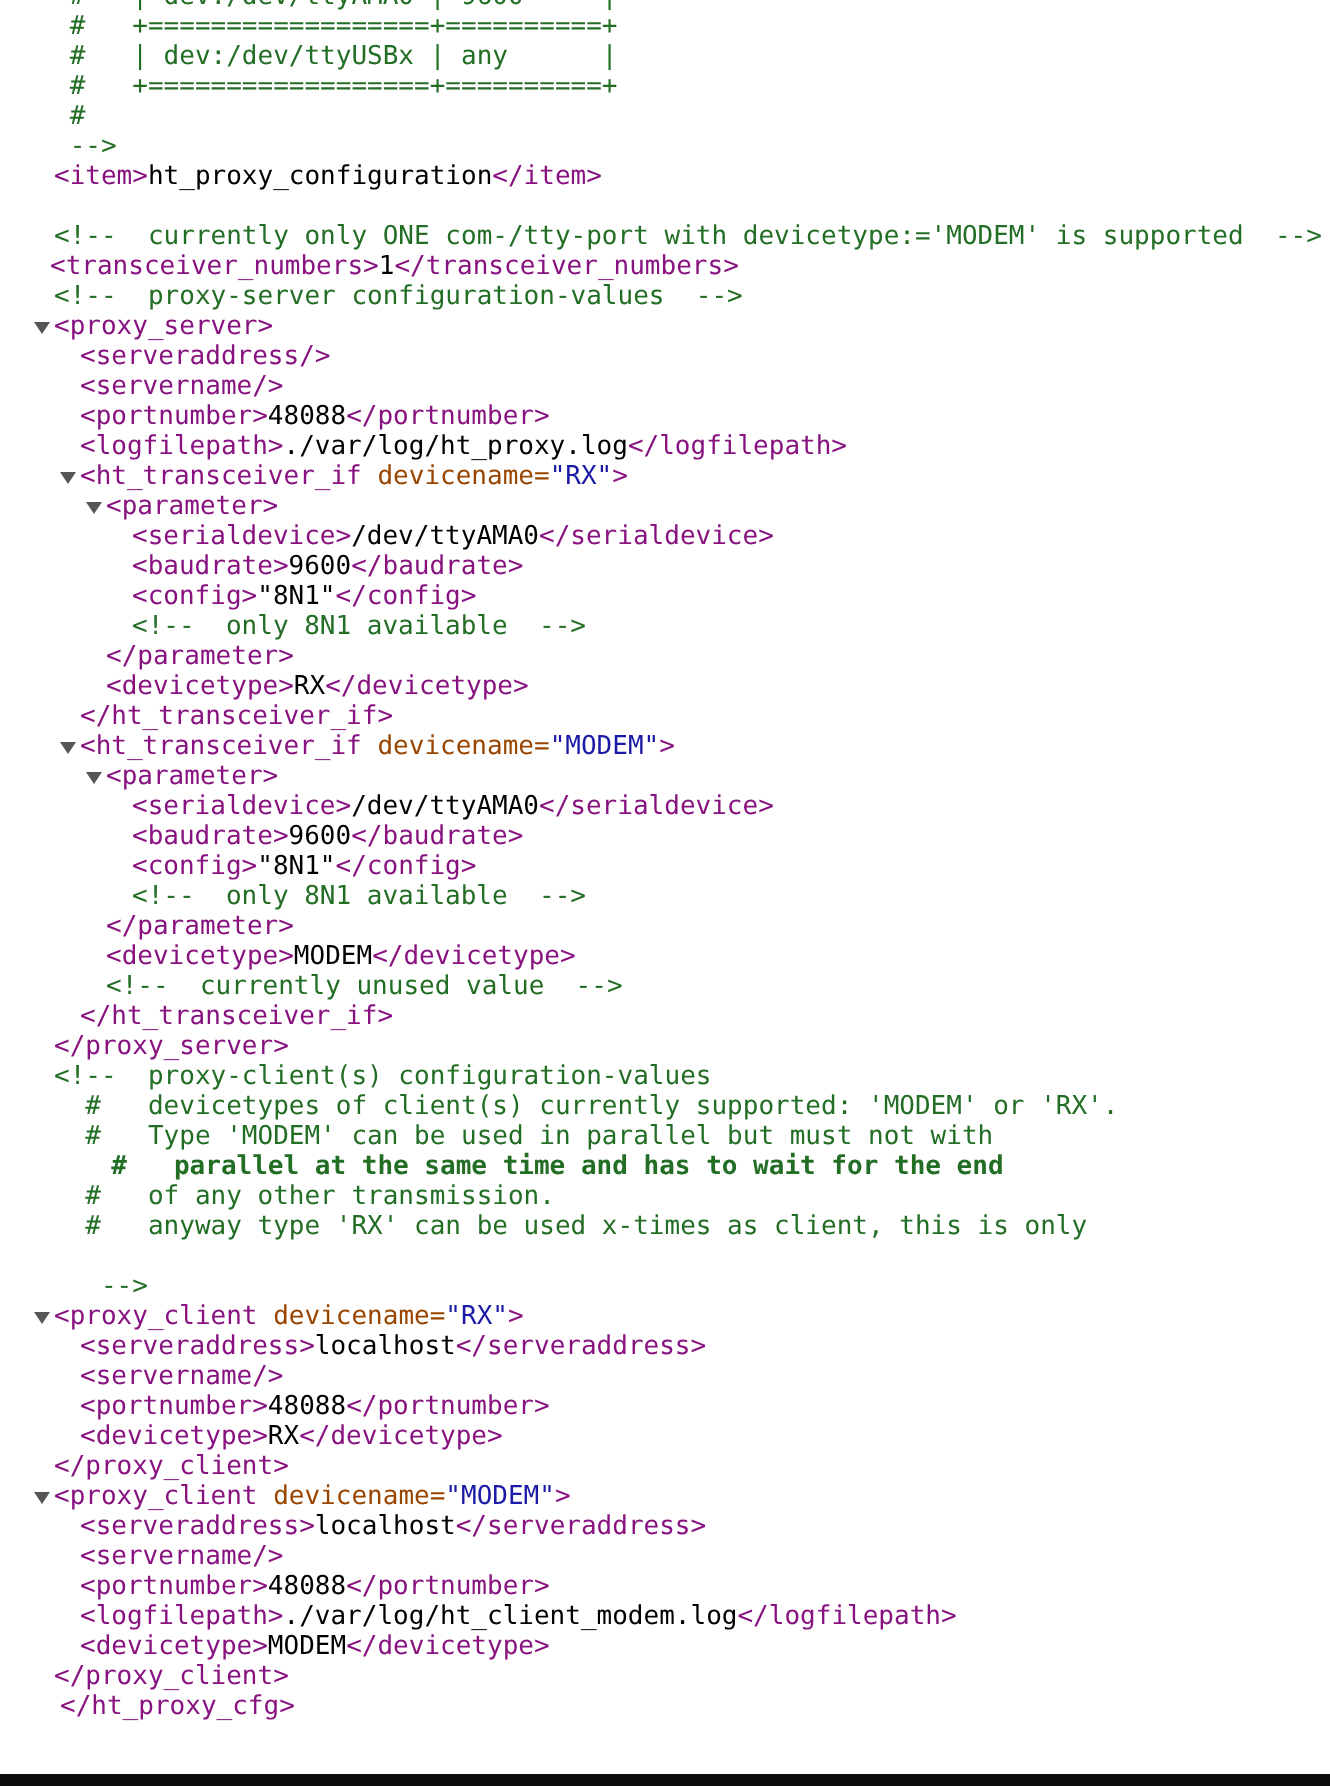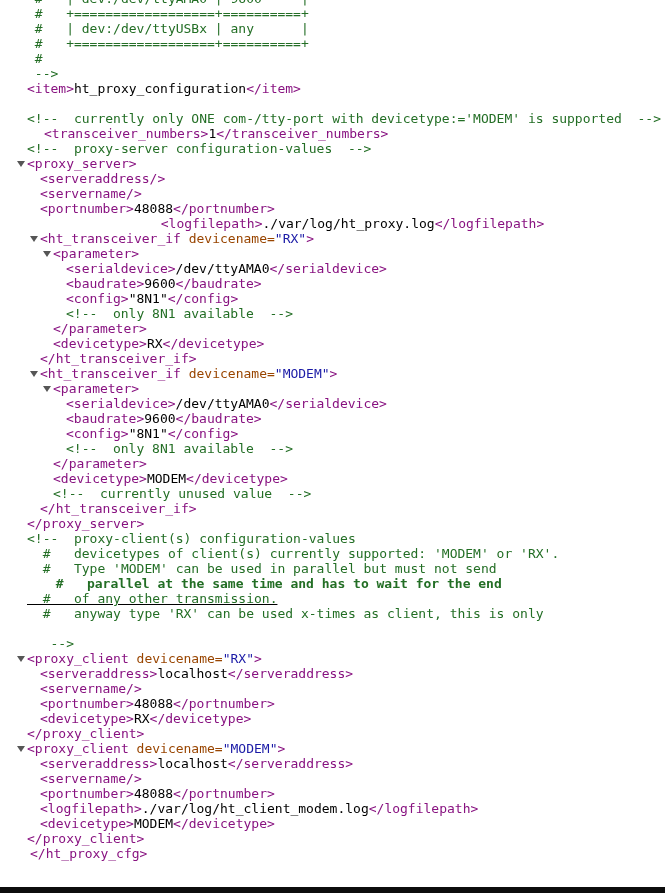--- a/index.html
+++ b/index.html
@@ -59,27 +59,27 @@
   <div class="xml-tree">
       <div class="line" style="padding-left: 17px;"><span class="arrow"></span><span class="seg-comment"> #   | dev:/dev/ttyAMA0 | 9600     |</span></div>
       <div class="line" style="padding-left: 17px;"><span class="arrow"></span><span class="seg-comment"> #   +==================+==========+</span></div>
       <div class="line" style="padding-left: 17px;"><span class="arrow"></span><span class="seg-comment"> #   | dev:/dev/ttyUSBx | any      |</span></div>
       <div class="line" style="padding-left: 17px;"><span class="arrow"></span><span class="seg-comment"> #   +==================+==========+</span></div>
       <div class="line" style="padding-left: 17px;"><span class="arrow"></span><span class="seg-comment"> #</span></div>
       <div class="line" style="padding-left: 17px;"><span class="arrow"></span><span class="seg-comment"> --&gt;</span></div>
       <div class="line" style="padding-left: 17px;"><span class="arrow"></span><span class="seg-tag">&lt;item&gt;</span><span class="seg-text">ht_proxy_configuration</span><span class="seg-tag">&lt;/item&gt;</span></div>
       <div class="line" style="padding-left: 17px;"><span class="arrow"></span></div>
       <div class="line" style="padding-left: 17px;"><span class="arrow"></span><span class="seg-comment">&lt;!--  currently only ONE com-/tty-port with devicetype:='MODEM' is supported  --&gt;</span></div>
-      <div class="line" style="padding-left: 34px;"><span class="arrow"></span><span class="seg-tag">&lt;transceiver_numbers&gt;</span><span class="seg-text">1</span><span class="seg-tag">&lt;/transceiver_numbers&gt;</span></div>
+      <div class="line" style="padding-left: 15px;"><span class="arrow"></span><span class="seg-tag">&lt;transceiver_numbers&gt;</span><span class="seg-text">1</span><span class="seg-tag">&lt;/transceiver_numbers&gt;</span></div>
       <div class="line" style="padding-left: 17px;"><span class="arrow"></span><span class="seg-comment">&lt;!--  proxy-server configuration-values  --&gt;</span></div>
       <div class="line" style="padding-left: 17px;"><span class="arrow has-arrow"></span><span class="seg-tag">&lt;proxy_server&gt;</span></div>
       <div class="line" style="padding-left: 30px;"><span class="arrow"></span><span class="seg-tag">&lt;serveraddress/&gt;</span></div>
       <div class="line" style="padding-left: 30px;"><span class="arrow"></span><span class="seg-tag">&lt;servername/&gt;</span></div>
       <div class="line" style="padding-left: 30px;"><span class="arrow"></span><span class="seg-tag">&lt;portnumber&gt;</span><span class="seg-text">48088</span><span class="seg-tag">&lt;/portnumber&gt;</span></div>
-      <div class="line" style="padding-left: 30px; text-align: center;"><span class="arrow"></span><span class="seg-tag">&lt;logfilepath&gt;</span><span class="seg-text">./var/log/ht_proxy.log</span><span class="seg-tag">&lt;/logfilepath&gt;</span></div>
+      <div class="line" style="padding-left: 30px;"><span class="arrow"></span><span class="seg-tag">&lt;logfilepath&gt;</span><span class="seg-text">./var/log/ht_proxy.log</span><span class="seg-tag">&lt;/logfilepath&gt;</span></div>
       <div class="line" style="padding-left: 30px;"><span class="arrow has-arrow"></span><span class="seg-tag">&lt;ht_transceiver_if </span><span class="seg-attr">devicename=</span><span class="seg-value">"RX"</span><span class="seg-tag">&gt;</span></div>
       <div class="line" style="padding-left: 43px;"><span class="arrow has-arrow"></span><span class="seg-tag">&lt;parameter&gt;</span></div>
       <div class="line" style="padding-left: 56px;"><span class="arrow"></span><span class="seg-tag">&lt;serialdevice&gt;</span><span class="seg-text">/dev/ttyAMA0</span><span class="seg-tag">&lt;/serialdevice&gt;</span></div>
       <div class="line" style="padding-left: 56px;"><span class="arrow"></span><span class="seg-tag">&lt;baudrate&gt;</span><span class="seg-text">9600</span><span class="seg-tag">&lt;/baudrate&gt;</span></div>
       <div class="line" style="padding-left: 56px;"><span class="arrow"></span><span class="seg-tag">&lt;config&gt;</span><span class="seg-text">"8N1"</span><span class="seg-tag">&lt;/config&gt;</span></div>
       <div class="line" style="padding-left: 56px;"><span class="arrow"></span><span class="seg-comment">&lt;!--  only 8N1 available  --&gt;</span></div>
       <div class="line" style="padding-left: 43px;"><span class="arrow"></span><span class="seg-tag">&lt;/parameter&gt;</span></div>
       <div class="line" style="padding-left: 43px;"><span class="arrow"></span><span class="seg-tag">&lt;devicetype&gt;</span><span class="seg-text">RX</span><span class="seg-tag">&lt;/devicetype&gt;</span></div>
       <div class="line" style="padding-left: 30px;"><span class="arrow"></span><span class="seg-tag">&lt;/ht_transceiver_if&gt;</span></div>
       <div class="line" style="padding-left: 30px;"><span class="arrow has-arrow"></span><span class="seg-tag">&lt;ht_transceiver_if </span><span class="seg-attr">devicename=</span><span class="seg-value">"MODEM"</span><span class="seg-tag">&gt;</span></div>
@@ -88,23 +88,23 @@
       <div class="line" style="padding-left: 56px;"><span class="arrow"></span><span class="seg-tag">&lt;baudrate&gt;</span><span class="seg-text">9600</span><span class="seg-tag">&lt;/baudrate&gt;</span></div>
       <div class="line" style="padding-left: 56px;"><span class="arrow"></span><span class="seg-tag">&lt;config&gt;</span><span class="seg-text">"8N1"</span><span class="seg-tag">&lt;/config&gt;</span></div>
       <div class="line" style="padding-left: 56px;"><span class="arrow"></span><span class="seg-comment">&lt;!--  only 8N1 available  --&gt;</span></div>
       <div class="line" style="padding-left: 43px;"><span class="arrow"></span><span class="seg-tag">&lt;/parameter&gt;</span></div>
       <div class="line" style="padding-left: 43px;"><span class="arrow"></span><span class="seg-tag">&lt;devicetype&gt;</span><span class="seg-text">MODEM</span><span class="seg-tag">&lt;/devicetype&gt;</span></div>
       <div class="line" style="padding-left: 43px;"><span class="arrow"></span><span class="seg-comment">&lt;!--  currently unused value  --&gt;</span></div>
       <div class="line" style="padding-left: 30px;"><span class="arrow"></span><span class="seg-tag">&lt;/ht_transceiver_if&gt;</span></div>
       <div class="line" style="padding-left: 17px;"><span class="arrow"></span><span class="seg-tag">&lt;/proxy_server&gt;</span></div>
       <div class="line" style="padding-left: 17px;"><span class="arrow"></span><span class="seg-comment">&lt;!--  proxy-client(s) configuration-values</span></div>
       <div class="line" style="padding-left: 17px;"><span class="arrow"></span><span class="seg-comment">  #   devicetypes of client(s) currently supported: 'MODEM' or 'RX'.</span></div>
-      <div class="line" style="padding-left: 17px;"><span class="arrow"></span><span class="seg-comment">  #   Type 'MODEM' can be used in parallel but must not send</span></div>
+      <div class="line" style="padding-left: 17px;"><span class="arrow"></span><span class="seg-comment">  #   Type 'MODEM' can be used in parallel but must not with</span></div>
       <div class="line" style="padding-left: 30px; font-weight: bold;"><span class="arrow"></span><span class="seg-comment">  #   parallel at the same time and has to wait for the end</span></div>
-      <div class="line" style="padding-left: 17px; text-decoration: underline;"><span class="arrow"></span><span class="seg-comment">  #   of any other transmission.</span></div>
+      <div class="line" style="padding-left: 17px;"><span class="arrow"></span><span class="seg-comment">  #   of any other transmission.</span></div>
       <div class="line" style="padding-left: 17px;"><span class="arrow"></span><span class="seg-comment">  #   anyway type 'RX' can be used x-times as client, this is only</span></div>
       <div class="line" style="padding-left: 17px;"><span class="arrow"></span></div>
       <div class="line" style="padding-left: 17px;"><span class="arrow"></span><span class="seg-comment">   --&gt;</span></div>
       <div class="line" style="padding-left: 17px;"><span class="arrow has-arrow"></span><span class="seg-tag">&lt;proxy_client </span><span class="seg-attr">devicename=</span><span class="seg-value">"RX"</span><span class="seg-tag">&gt;</span></div>
       <div class="line" style="padding-left: 30px;"><span class="arrow"></span><span class="seg-tag">&lt;serveraddress&gt;</span><span class="seg-text">localhost</span><span class="seg-tag">&lt;/serveraddress&gt;</span></div>
       <div class="line" style="padding-left: 30px;"><span class="arrow"></span><span class="seg-tag">&lt;servername/&gt;</span></div>
       <div class="line" style="padding-left: 30px;"><span class="arrow"></span><span class="seg-tag">&lt;portnumber&gt;</span><span class="seg-text">48088</span><span class="seg-tag">&lt;/portnumber&gt;</span></div>
       <div class="line" style="padding-left: 30px;"><span class="arrow"></span><span class="seg-tag">&lt;devicetype&gt;</span><span class="seg-text">RX</span><span class="seg-tag">&lt;/devicetype&gt;</span></div>
       <div class="line" style="padding-left: 17px;"><span class="arrow"></span><span class="seg-tag">&lt;/proxy_client&gt;</span></div>
       <div class="line" style="padding-left: 17px;"><span class="arrow has-arrow"></span><span class="seg-tag">&lt;proxy_client </span><span class="seg-attr">devicename=</span><span class="seg-value">"MODEM"</span><span class="seg-tag">&gt;</span></div>

